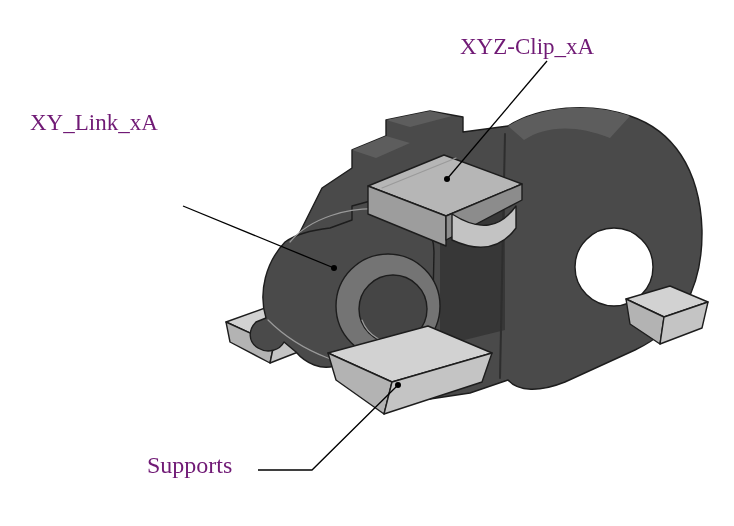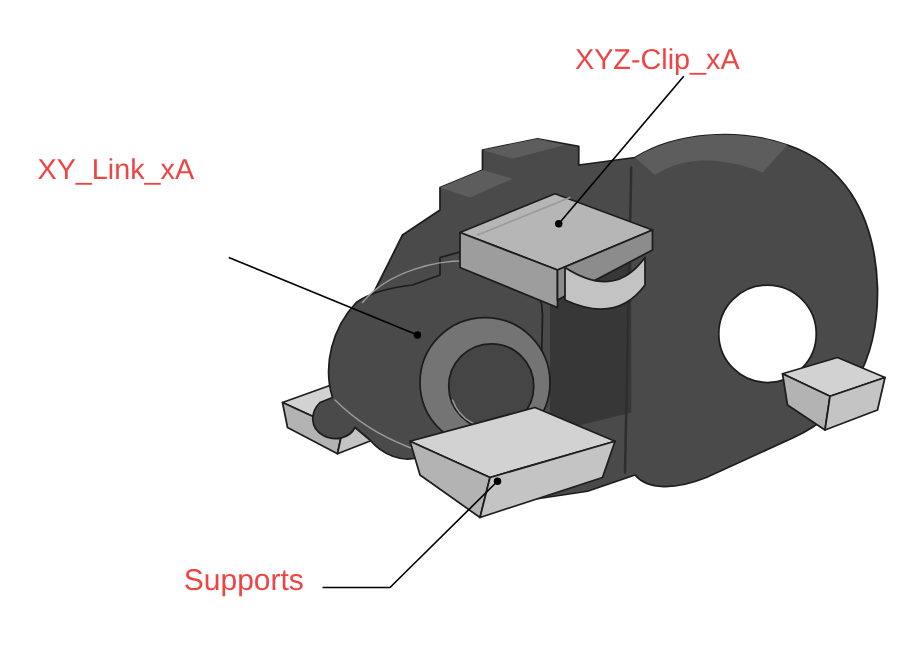--- a/index.html
+++ b/index.html
@@ -7,24 +7,25 @@
   body {
     background: #ffffff;
     font-family: "Liberation Sans", sans-serif;
     position: relative;
     overflow: hidden;
   }
   .stage { position: absolute; left: 0; top: 0; width: 734px; height: 526px; }
   .stage svg { position: absolute; left: 0; top: 0; }
   .label {
     position: absolute;
-    color: #ef4444;
+    color: #701a75;
     font-size: 23px;
     line-height: 28px;
     white-space: nowrap;
+    font-family: Liberation Serif, serif;
   }
   .label-supports { font-size: 24px; }
   .outlined { stroke: #1d1d1d; stroke-width: 1.4; stroke-linejoin: round; stroke-linecap: round; }
   .leader { stroke: #000000; stroke-width: 1.3; fill: none; }
   .edge { fill: none; stroke: #9a9a9a; stroke-width: 1.2; stroke-linecap: round; }
   .edge-dark { fill: none; stroke: #2e2e2e; stroke-width: 2; stroke-linecap: round; }
 </style>
 </head>
 <body>
 
@@ -108,19 +109,19 @@
       <path class="leader" d="M 183 206 L 334 268"></path>
       <circle cx="334" cy="268" r="3" fill="#000000"></circle>
 
       <path class="leader" d="M 258 470 L 312 470 L 398 385"></path>
       <circle cx="398" cy="385" r="3" fill="#000000"></circle>
     </g>
   </svg>
 
   <div class="label" style="left:460px; top:33px;">XYZ-Clip_xA</div>
 
-  <div class="label" style="left:30px; top:109px;margin-top:12px;">
+  <div class="label" style="left:30px; top:109px;">
     <span>XY_Link_xA</span><br>
   </div>
 
   <div class="label label-supports" style="left:147px; top:451px;text-align:center;">Supports</div>
 
 </div>
 
 </body></html>

